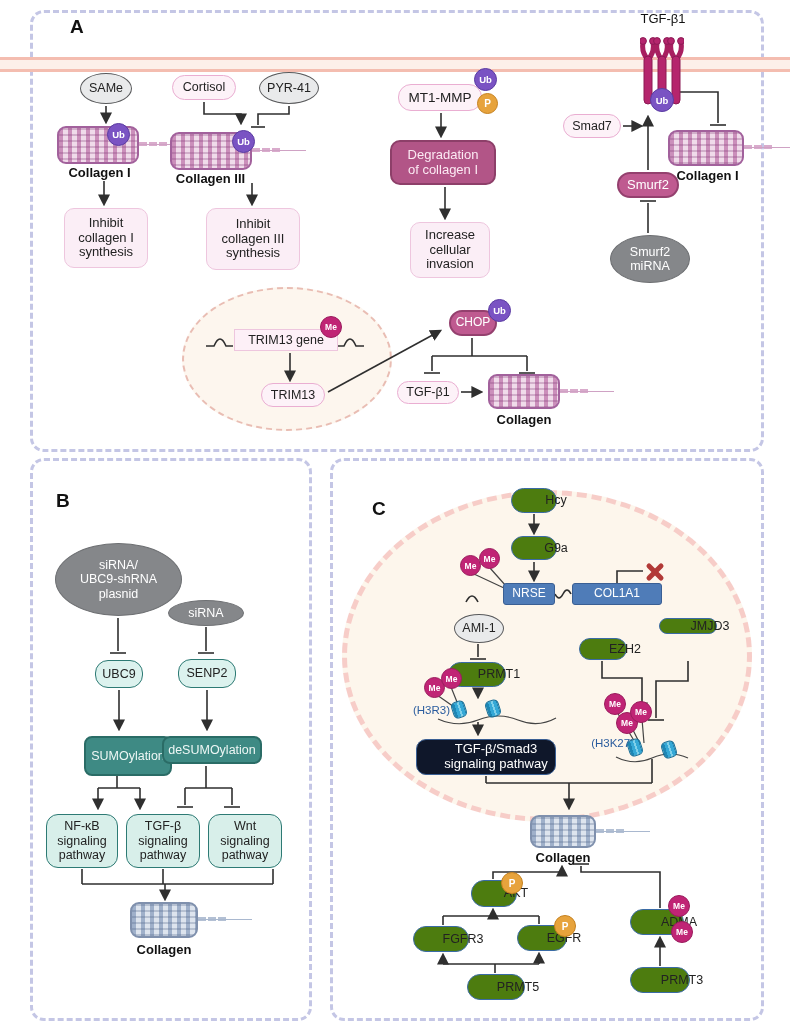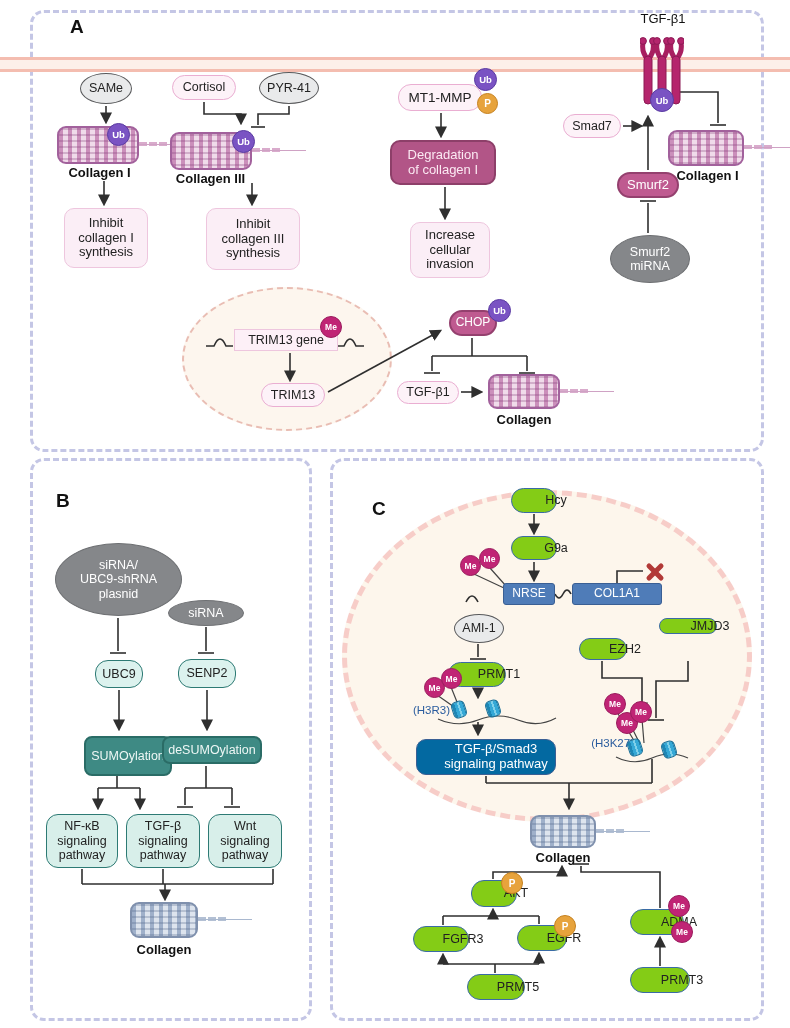--- a/index.html
+++ b/index.html
@@ -16,23 +16,23 @@
         box-sizing:border-box;color:#222;z-index:5;}
   .ell-gray{background:#e9eaeb;border:1.5px solid #58595b;border-radius:50%;}
   .ell-dgray{background:#85878a;border:1.5px solid #6e7073;border-radius:50%;color:#fff;}
   .pill-pink{background:#fdf2f8;border:1.5px solid #eaaed2;border-radius:13px;}
   .box-pink{background:#fbeef6;border:1.5px solid #eec6de;border-radius:10px;font-size:13px;}
   .box-dmag{background:#b25587;border:2px solid #8d3f69;border-radius:10px;color:#fceaf3;font-size:13px;}
   .pill-mag{background:#bf5a90;border:2px solid #94406e;border-radius:14px;color:#fff;}
   .pill-teal{background:#dcf2ee;border:1.5px solid #2d7a74;border-radius:13px;}
   .box-teal{background:#3e8a84;border:2px solid #2a6c66;border-radius:8px;color:#eef7f5;}
   .box-tealL{background:#d8efea;border:1.5px solid #2d7a74;border-radius:12px;}
-  .pill-blue{background:#84cc16;border:1.5px solid #3a6ba6;border-radius:13px;padding-left:44px;}
+  .pill-blue{background:#4d7c0f;border:1.5px solid #3a6ba6;border-radius:13px;padding-left:44px;}
   .box-blue{background:#4f7cb8;border:1.5px solid #3a5f94;color:#fff;border-radius:3px;font-size:12px;}
-  .box-blue-r{background:#0369a1;border:1.5px solid #3a5f94;color:#fff;border-radius:10px;font-size:13px;padding-left:20px;}
+  .box-blue-r{background:#0f172a;border:1.5px solid #3a5f94;color:#fff;border-radius:10px;font-size:13px;padding-left:20px;}
   .badge{position:absolute;border-radius:50%;color:#fff;font-weight:bold;display:flex;
          align-items:center;justify-content:center;z-index:7;box-sizing:border-box;}
   .b-ub{background:#7a53c3;border:1.5px solid #5a3ba2;font-size:9.5px;}
   .b-p{background:#e7a33c;border:1.5px solid #c5811f;font-size:10px;}
   .b-me{background:#c02475;border:1.5px solid #9a1c5d;font-size:8.5px;}
   .lbl{position:absolute;font-weight:bold;font-size:13px;color:#111;text-align:center;z-index:6;}
   .blu-lbl{position:absolute;font-size:11.5px;color:#2a5c9e;text-align:right;z-index:6;}
   .fibril{position:absolute;border:2px solid #a2619c;border-radius:9px;z-index:5;box-sizing:border-box;
     background-color:#f0dbea;
     background-image:repeating-linear-gradient(180deg,rgba(130,60,120,.28) 0 2px,transparent 2px 6px),

